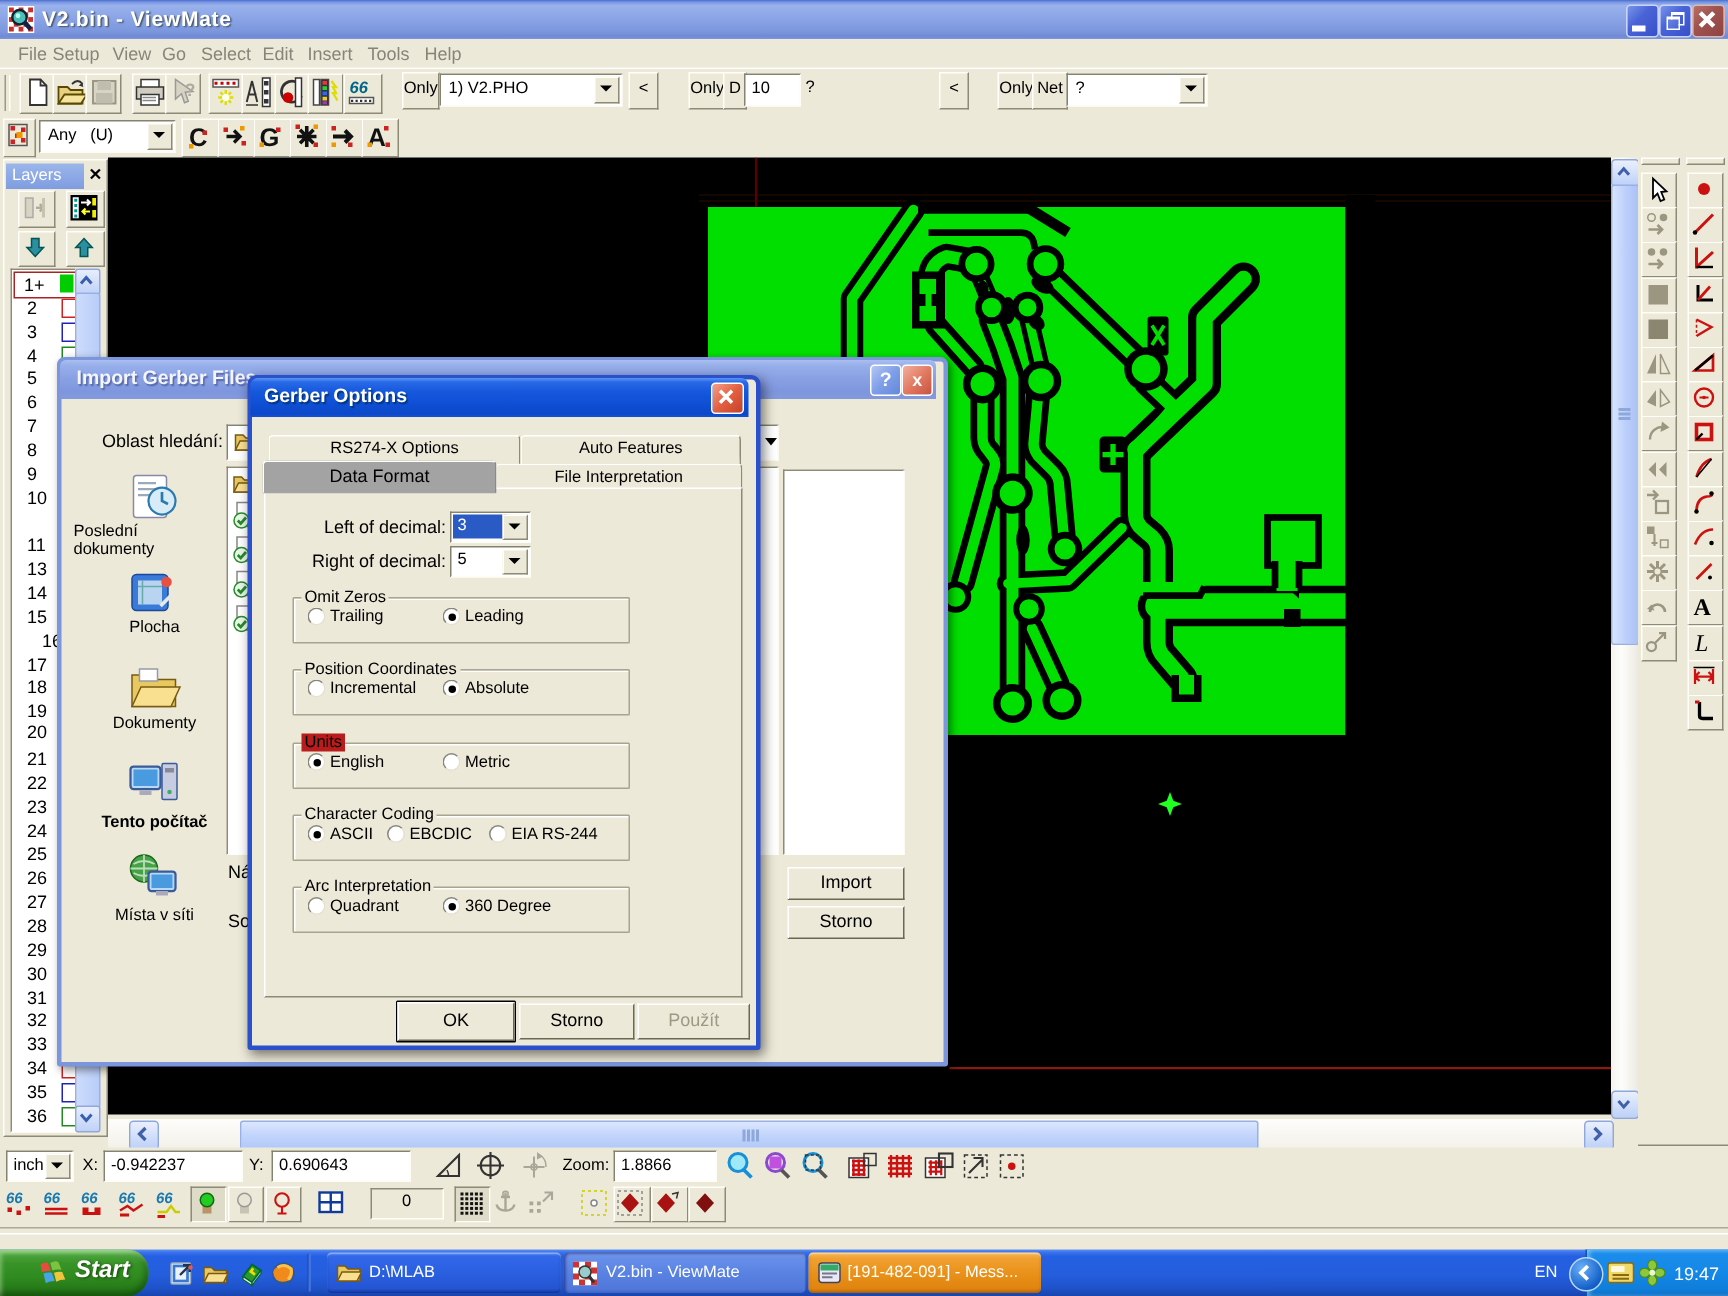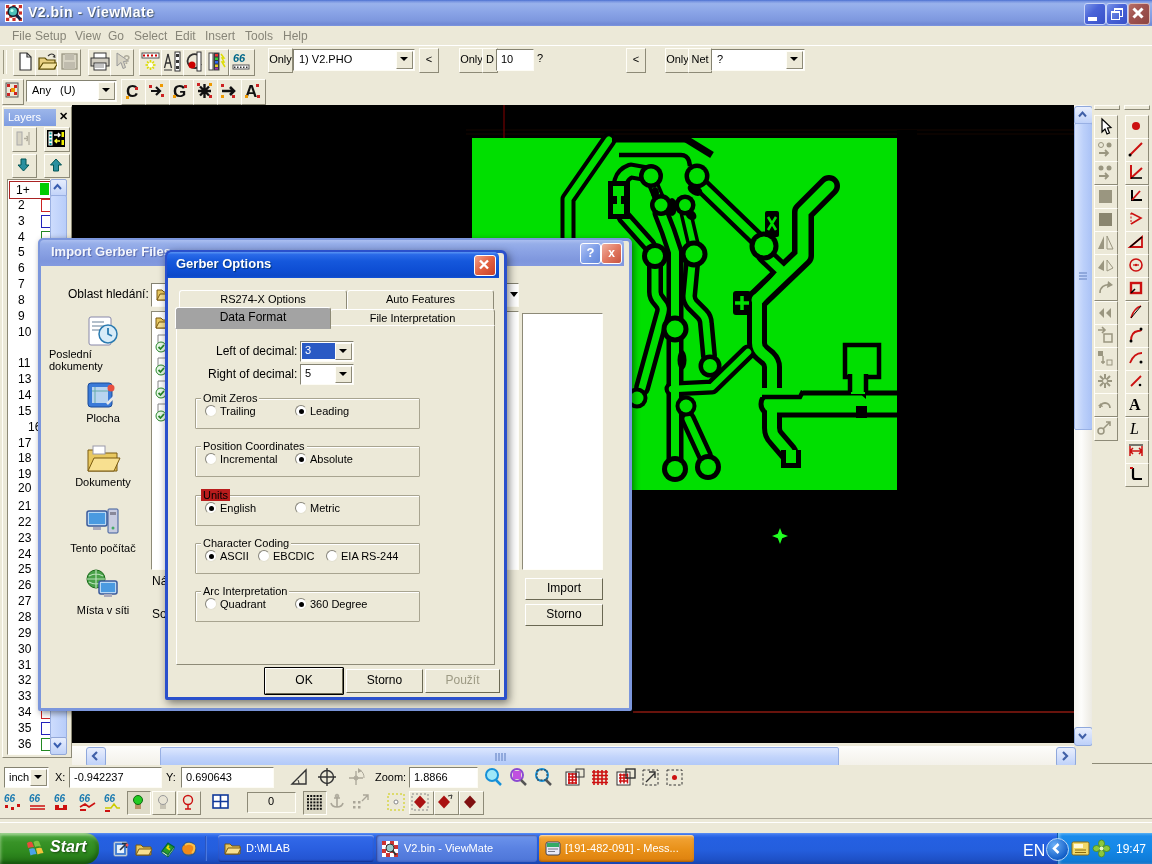--- a/index.html
+++ b/index.html
@@ -728,21 +728,21 @@
     </svg>
  <div class="ab" style="left:8px;top:235px;width:108px;text-align:center;font-size:11px;">Dokumenty</div>
  <svg class="ab" style="left:44px;top:265px;" width="36" height="34">
       <rect x="2" y="5" width="20" height="15" rx="2" fill="#b8d8f4" stroke="#3a5a9a" stroke-width="1.5"></rect>
       <rect x="4" y="7" width="16" height="11" fill="#4a9ae0"></rect>
       <rect x="8" y="21" width="8" height="3" fill="#aab"></rect>
       <rect x="23" y="3" width="10" height="24" rx="1" fill="#c8cce0" stroke="#3a5a9a"></rect>
       <rect x="25" y="6" width="6" height="3" fill="#889"></rect>
       <circle cx="28" cy="22" r="1.5" fill="#4a6"></circle>
     </svg>
- <div class="ab" style="left:8px;top:301px;width:108px;text-align:center;font-size:11px;">Tento počítač</div>
+ <div class="ab" style="left:8px;top:301px;width:108px;text-align:center;font-size:11px;font-weight:bold;">Tento počítač</div>
  <svg class="ab" style="left:44px;top:327px;" width="36" height="36">
       <circle cx="11" cy="11" r="9" fill="#48a048" stroke="#1a6a1a"></circle>
       <path d="M4,8 q7,-4 14,0 M4,14 q7,4 14,0 M11,2 v18 M2,11 h18" stroke="#b8e0b8" stroke-width="1.2" fill="none"></path>
       <rect x="14" y="13" width="18" height="13" rx="2" fill="#b8d8f4" stroke="#3a5a9a" stroke-width="1.5"></rect>
       <rect x="16" y="15" width="14" height="9" fill="#4a9ae0"></rect>
       <rect x="19" y="26" width="8" height="3" fill="#aab"></rect>
     </svg>
  <div class="ab" style="left:8px;top:363px;width:108px;text-align:center;font-size:11px;">Místa v síti</div>
 
  <div class="ab" style="left:110px;top:70px;width:366px;height:257px;background:#fff;border:1px solid;border-color:#8d8a77 #fffef8 #fffef8 #8d8a77;">
@@ -1106,21 +1106,21 @@
   background:linear-gradient(180deg,#f8b858 0%,#f0a030 15%,#e89018 55%,#e08410 90%,#d07808 100%);box-shadow:inset 0 1px 1px rgba(255,255,255,.5),inset 0 -1px 2px rgba(120,60,0,.45);">
   <svg class="ab" style="left:6px;top:6px;" width="16" height="15">
         <rect x="1" y="1" width="14" height="13" rx="2" fill="#e8e8f8" stroke="#445"></rect>
         <rect x="2" y="2" width="12" height="4" fill="#3a6"></rect>
         <path d="M3,8 h10 M3,10.5 h7" stroke="#778" stroke-width="1.2"></path>
       </svg>
   <span class="ab" style="left:26px;top:7px;color:#fff;font-size:11px;">[191-482-091] - Mess...</span>
  </div>
  <div class="ab" style="left:1057px;top:0;width:95px;height:31px;
   background:linear-gradient(180deg,#3ca4f4 0%,#1b8ceb 10%,#1488e8 50%,#0f7cd8 88%,#0a6cc4 100%);border-left:1.5px solid #0a5aa8;box-shadow:inset 2px 0 3px rgba(255,255,255,.35);"></div>
- <span class="ab" style="left:1023px;top:9px;color:#fff;font-size:16px;text-align:center;">EN</span>
+ <span class="ab" style="left:1023px;top:9px;color:#fff;font-size:11px;text-align:center;">EN</span>
  <div class="ab" style="left:1046px;top:5px;width:21px;height:21px;border-radius:50%;background:radial-gradient(circle at 35% 30%,#6ab0f8,#1560c8 70%,#0a4aa8);border:1px solid #b8d8f8;"><svg width="19" height="19">
         <path d="M11.5,5 L7,9.5 L11.5,14" stroke="#fff" stroke-width="2.5" fill="none"></path>
       </svg></div>
  <svg class="ab" style="left:1071px;top:7px;" width="19" height="17">
       <rect x="1" y="2" width="17" height="13" rx="1.5" fill="#f0d868" stroke="#8a6a10"></rect>
       <rect x="3" y="4" width="9" height="4" fill="#fff8d8"></rect>
       <path d="M4,10 h11 M4,12.5 h11" stroke="#8a6a10" stroke-width="1.2"></path>
     </svg>
  <svg class="ab" style="left:1092px;top:6px;" width="19" height="19">
       <g fill="#8cc83c" stroke="#4a8a1a" stroke-width=".8">

